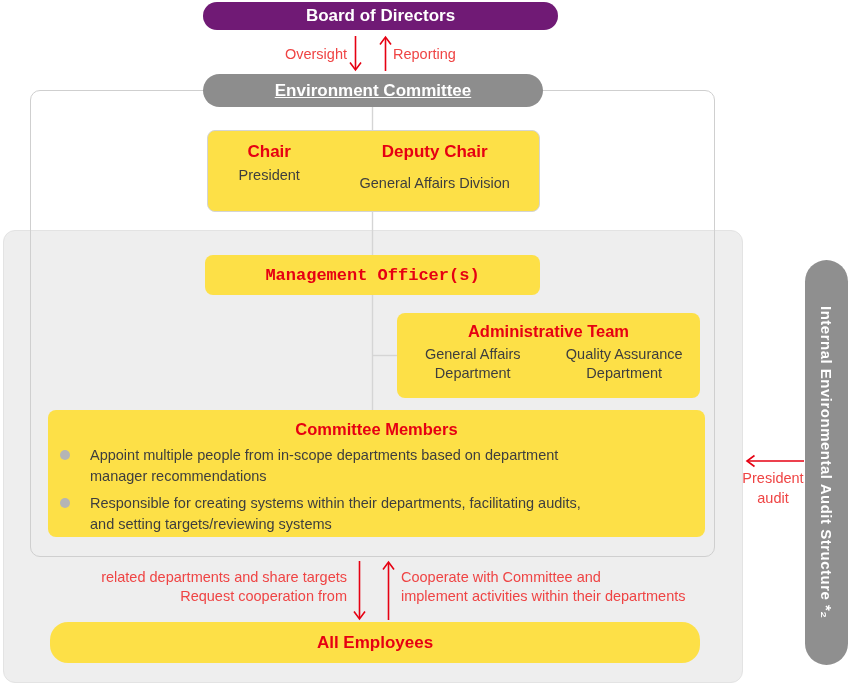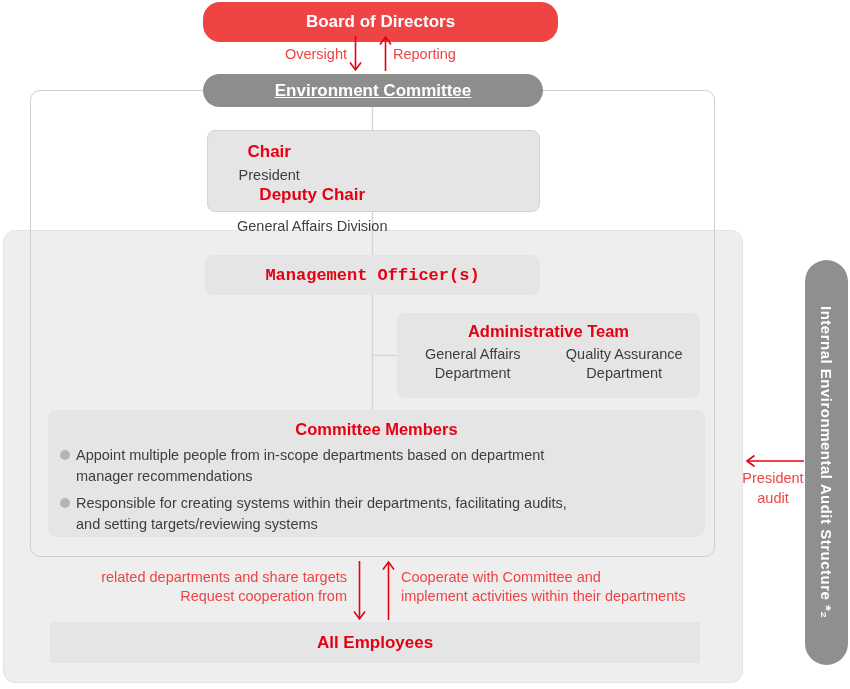--- a/index.html
+++ b/index.html
@@ -10,43 +10,43 @@
   .inner-panel { position:absolute; left:3px; top:230px; width:740px; height:453px;
                  background:#eeeeee; border:1px solid #e3e3e3; border-radius:12px; z-index:0; }
   .outer-frame { position:absolute; left:30px; top:90px; width:685px; height:467px;
                  border:1px solid #cfcfcf; border-radius:10px; z-index:1; }
   svg.connectors { position:absolute; left:0; top:0; z-index:2; pointer-events:none; }
   svg.red-arrows { position:absolute; left:0; top:0; z-index:5; pointer-events:none; }
 
   
   .pill { position:absolute; display:flex; align-items:center; justify-content:center;
           border-radius:17px; color:#ffffff; font-weight:bold; font-size:17px; z-index:3; }
-  .pill-board { left:203px; top:2px; width:355px; height:40px; background:#ef4444;justify-content:center; }
+  .pill-board { left:203px; top:2px; width:355px; height:28px; background:#701a75;justify-content:center; }
   .pill-committee { left:203px; top:74px; width:340px; height:33px; background:#8d8d8d;text-decoration:underline; }
 
   
-  .node { position:absolute; background:#e5e5e5; border-radius:8px; z-index:3;flex-direction:column; }
+  .node { position:absolute; background:#fde047; border-radius:8px; z-index:3; }
   .red-title { color:#e60012; font-weight:bold; font-size:17px; text-align:center; }
   .sub-text { color:#3e3e3e; font-size:14.5px; line-height:19px; text-align:center; }
 
   .chair-box { left:207px; top:130px; width:333px; height:82px; border:1px solid #d4d4d4;
                display:flex; padding-top:11px; }
   .chair-col { width:37%; display:flex; flex-direction:column; gap:4px; }
   .deputy-col { width:63%; display:flex; flex-direction:column; gap:12px; }
 
   .mgmt-box { left:205px; top:255px; width:335px; height:40px;
               display:flex; align-items:center; justify-content:center;font-family:Liberation Mono, monospace; }
 
   .admin-box { left:397px; top:313px; width:303px; height:85px; padding-top:9px; }
   .admin-depts { display:flex; margin-top:4px; }
   .admin-depts .dept { width:50%; }
 
   .members-box { left:48px; top:410px; width:657px; height:127px; padding-top:10px; }
   .bullets { margin-top:6px; padding-left:12px; }
-  .bullet-item { display:flex; gap:6px; margin-bottom:6px; }
+  .bullet-item { display:flex; gap:20px; margin-bottom:6px; }
   .bullet-dot { width:10px; height:10px; border-radius:50%; background:#b5b5b5;
                 flex:0 0 10px; margin-top:5px; }
   .bullet-text { color:#3e3e3e; font-size:14.5px; line-height:21px; text-align:left; }
   .bullet-text span { display:block; }
 
   .employees-box { left:50px; top:622px; width:650px; height:41px;
                    display:flex; align-items:center; justify-content:center; }
 
   
   .edge-label { position:absolute; color:#ef4444; font-size:14.5px; line-height:17px;
@@ -142,21 +142,21 @@
 
   <div class="edge-label lbl-request">
     <span>related departments and share targets</span>
     <span>Request cooperation from</span>
   </div>
   <div class="edge-label lbl-cooperate">
     <span>Cooperate with Committee and</span>
     <span>implement activities within their departments</span>
   </div>
 
-  <div class="node employees-box" style="border-radius:0">
+  <div class="node employees-box" style="border-radius:18px">
     <span class="red-title">All Employees</span>
   </div>
 
   <div class="audit-bar">
     <span class="vtext">Internal Environmental Audit Structure *₂</span>
   </div>
 
   <div class="edge-label lbl-internal-audit">
     <span>President</span>
     <span>audit</span>

